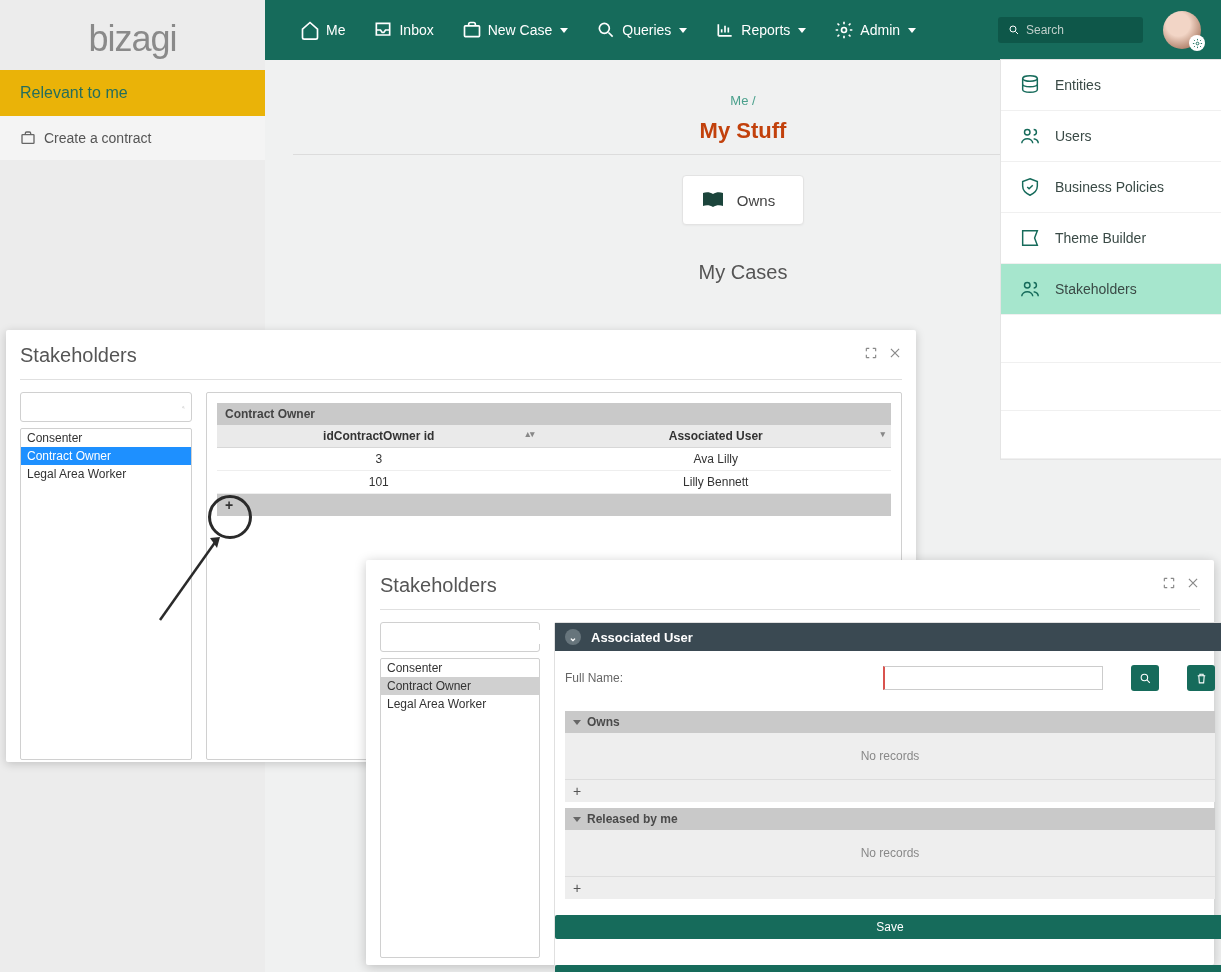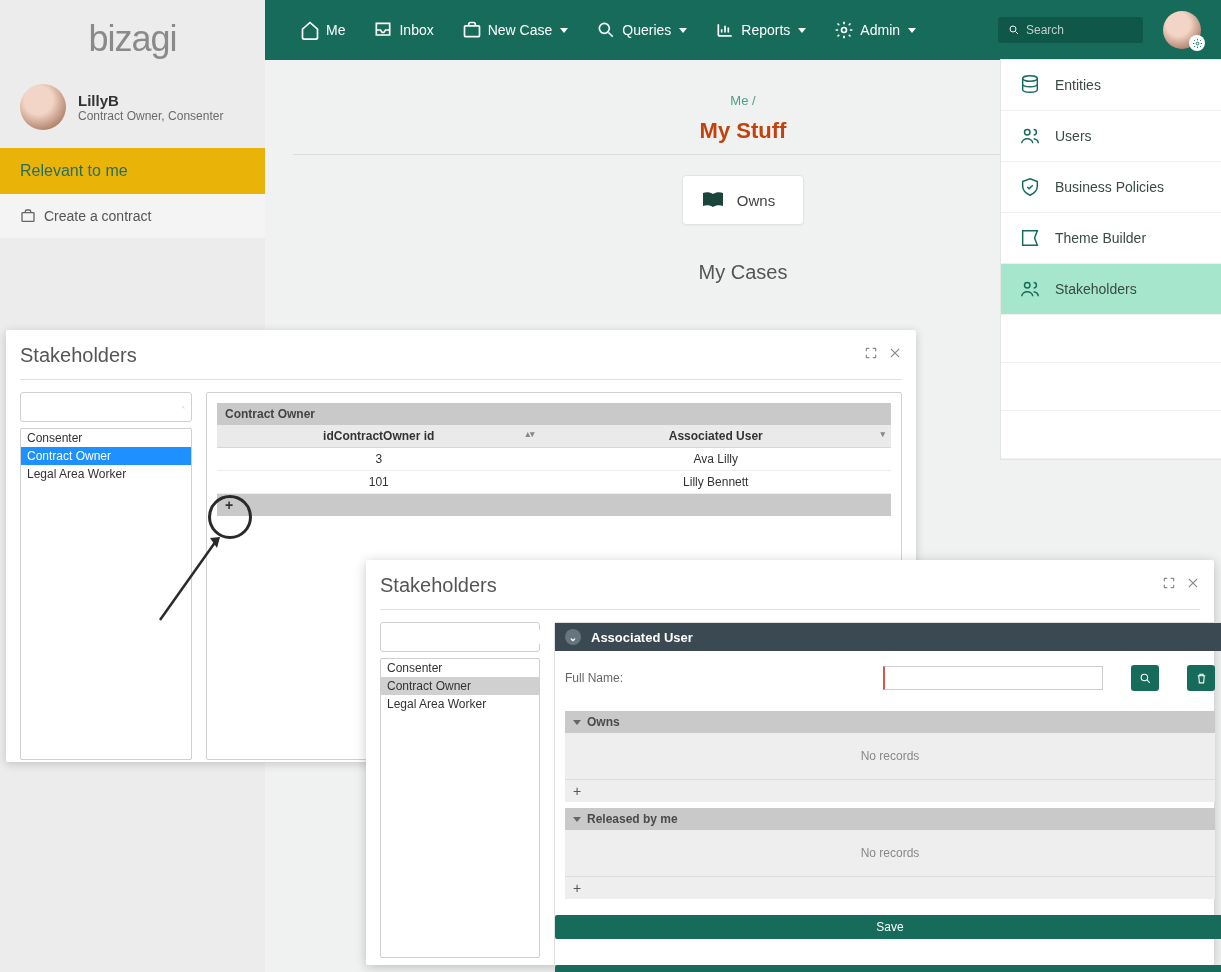--- a/index.html
+++ b/index.html
@@ -156,27 +156,20 @@
           <path d="M12 2v3M12 19v3M4.2 4.2l2.1 2.1M17.7 17.7l2.1 2.1M2 12h3M19 12h3M4.2 19.8l2.1-2.1M17.7 6.3l2.1-2.1"></path>
         </svg>
     </div>
   </div>
 </div>
 
 <div class="left-sidebar">
   <div class="logo">
     <span class="logo-text">bizagi</span>
   </div>
-  <div class="user-block">
-    <div class="avatar-side"></div>
-    <div>
-      <div class="user-name">LillyB</div>
-      <div class="user-role">Contract Owner, Consenter</div>
-    </div>
-  </div>
   <div class="side-section">Relevant to me</div>
   <div class="side-action">
     <svg width="16" height="16" viewBox="0 0 24 24" fill="none" stroke="#666" stroke-width="2">
         <rect x="3" y="7" width="18" height="13" rx="1"></rect>
         <path d="M8 7V5a2 2 0 0 1 2-2h4a2 2 0 0 1 2 2v2"></path>
       </svg>
     <span>Create a contract</span>
   </div>
 </div>
 

